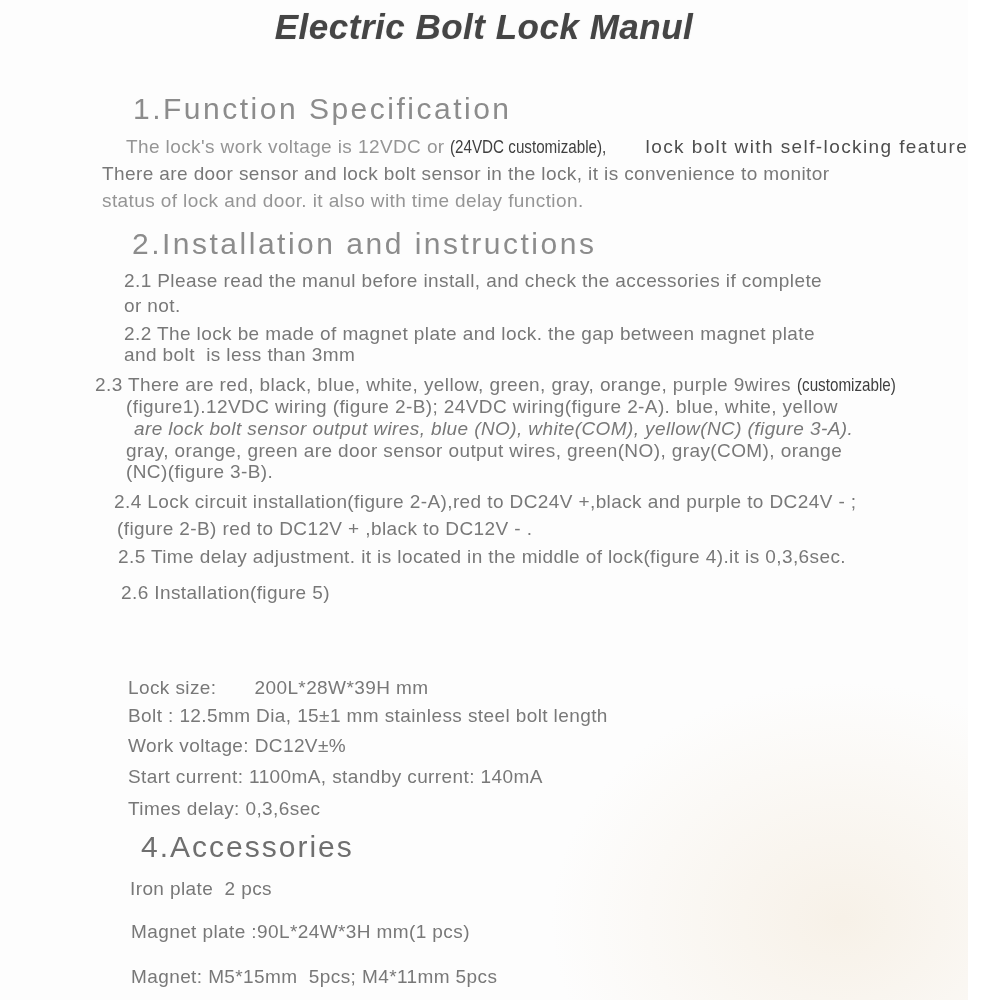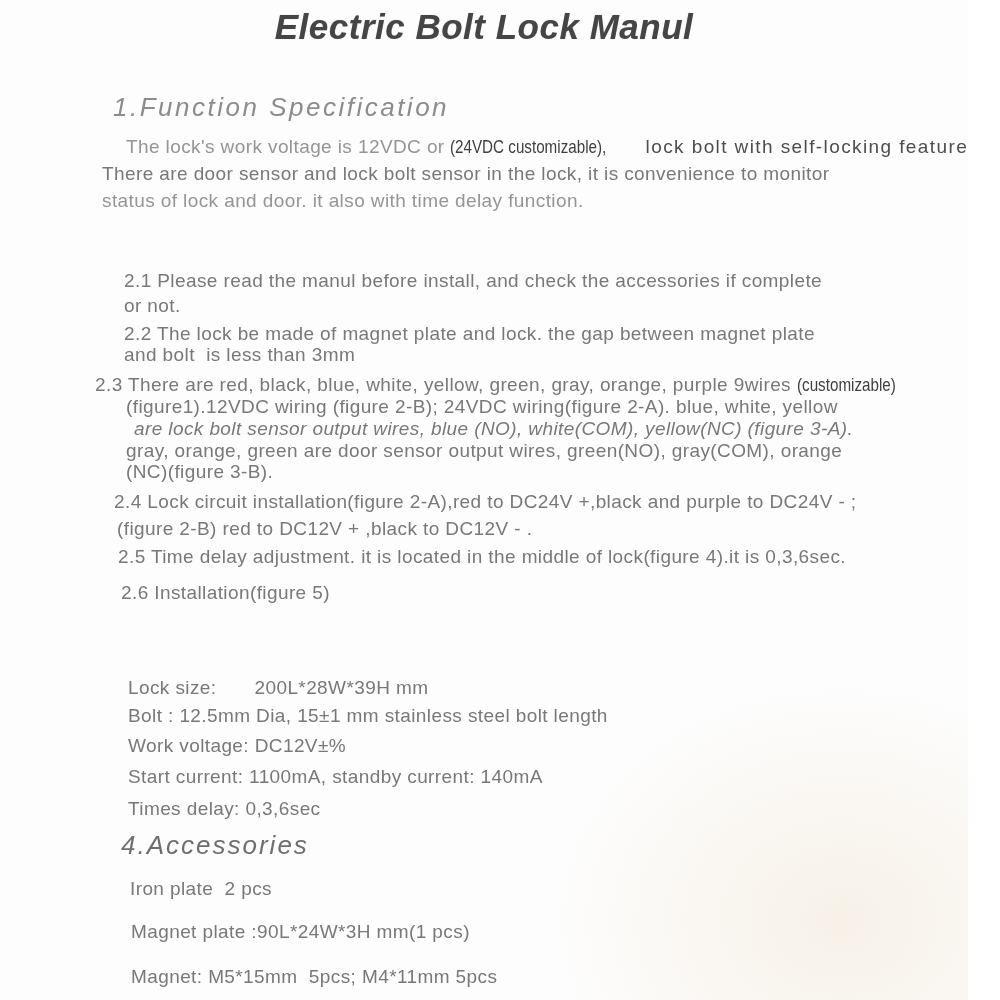--- a/index.html
+++ b/index.html
@@ -33,24 +33,24 @@
     font-size: 35px;
     font-weight: bold;
     font-style: italic;
     color: #454545;
     letter-spacing: 0.5px;
     text-shadow: 0 0 1px rgba(70,70,70,0.35);
   }
   .heading {
     position: absolute;
     white-space: pre;
-    font-style: italic;
-    font-size: 26px;
+    font-size: 30px;
     letter-spacing: 2.5px;
     color: #8c8c8c;
+    margin-left: 20px;
   }
   .heading.darker { color: #6f6f6f; letter-spacing: 2px; }
   .line {
     position: absolute;
     white-space: pre;
     font-size: 19px;
     letter-spacing: 0.4px;
     color: #7b7b7b;
   }
   .t-light { color: #959595; }
@@ -75,20 +75,21 @@
   <div class="edge-line"></div>
 
   <div class="doc-title">Electric Bolt Lock Manul</div>
 
   <div class="heading" style="left:113px; top:92px;">1.Function Specification</div>
 
   <div class="line" style="left:126px; top:136px;"><span class="t-light">The lock's work voltage is 12VDC or </span><span class="condensed">(24VDC customizable),</span><span class="t-dark wide">lock bolt with self-locking feature.</span></div>
   <div class="line t-light" style="left:102px; top:190px;">status of lock and door. it also with time delay function.</div>
   <div class="line t-mid" style="left:102px; top:163px;">There are door sensor and lock bolt sensor in the lock, it is convenience to monitor</div>
 
+  <div class="heading" style="left:112px; top:227px;">2.Installation and instructions</div>
 
   <div class="line t-mid" style="left:124px; top:270px;">2.1 Please read the manul before install, and check the accessories if complete</div>
   <div class="line t-mid" style="left:124px; top:295px;">or not.</div>
 
   <div class="line t-mid" style="left:124px; top:323px;">2.2 The lock be made of magnet plate and lock. the gap between magnet plate</div>
   <div class="line t-mid" style="left:124px; top:344px;">and bolt  is less than 3mm</div>
 
   <div class="line" style="left:95px; top:374px;"><span class="t-mid">2.3 There are red, black, blue, white, yellow, green, gray, orange, purple 9wires </span><span class="condensed">(customizable)</span></div>
   <div class="line t-mid" style="left:126px; top:396px;">(figure1).12VDC wiring (figure 2-B); 24VDC wiring(figure 2-A). blue, white, yellow</div>
   <div class="line t-mid" style="left:134px; top:418px;font-style:italic;">are lock bolt sensor output wires, blue (NO), white(COM), yellow(NC) (figure 3-A).</div>

